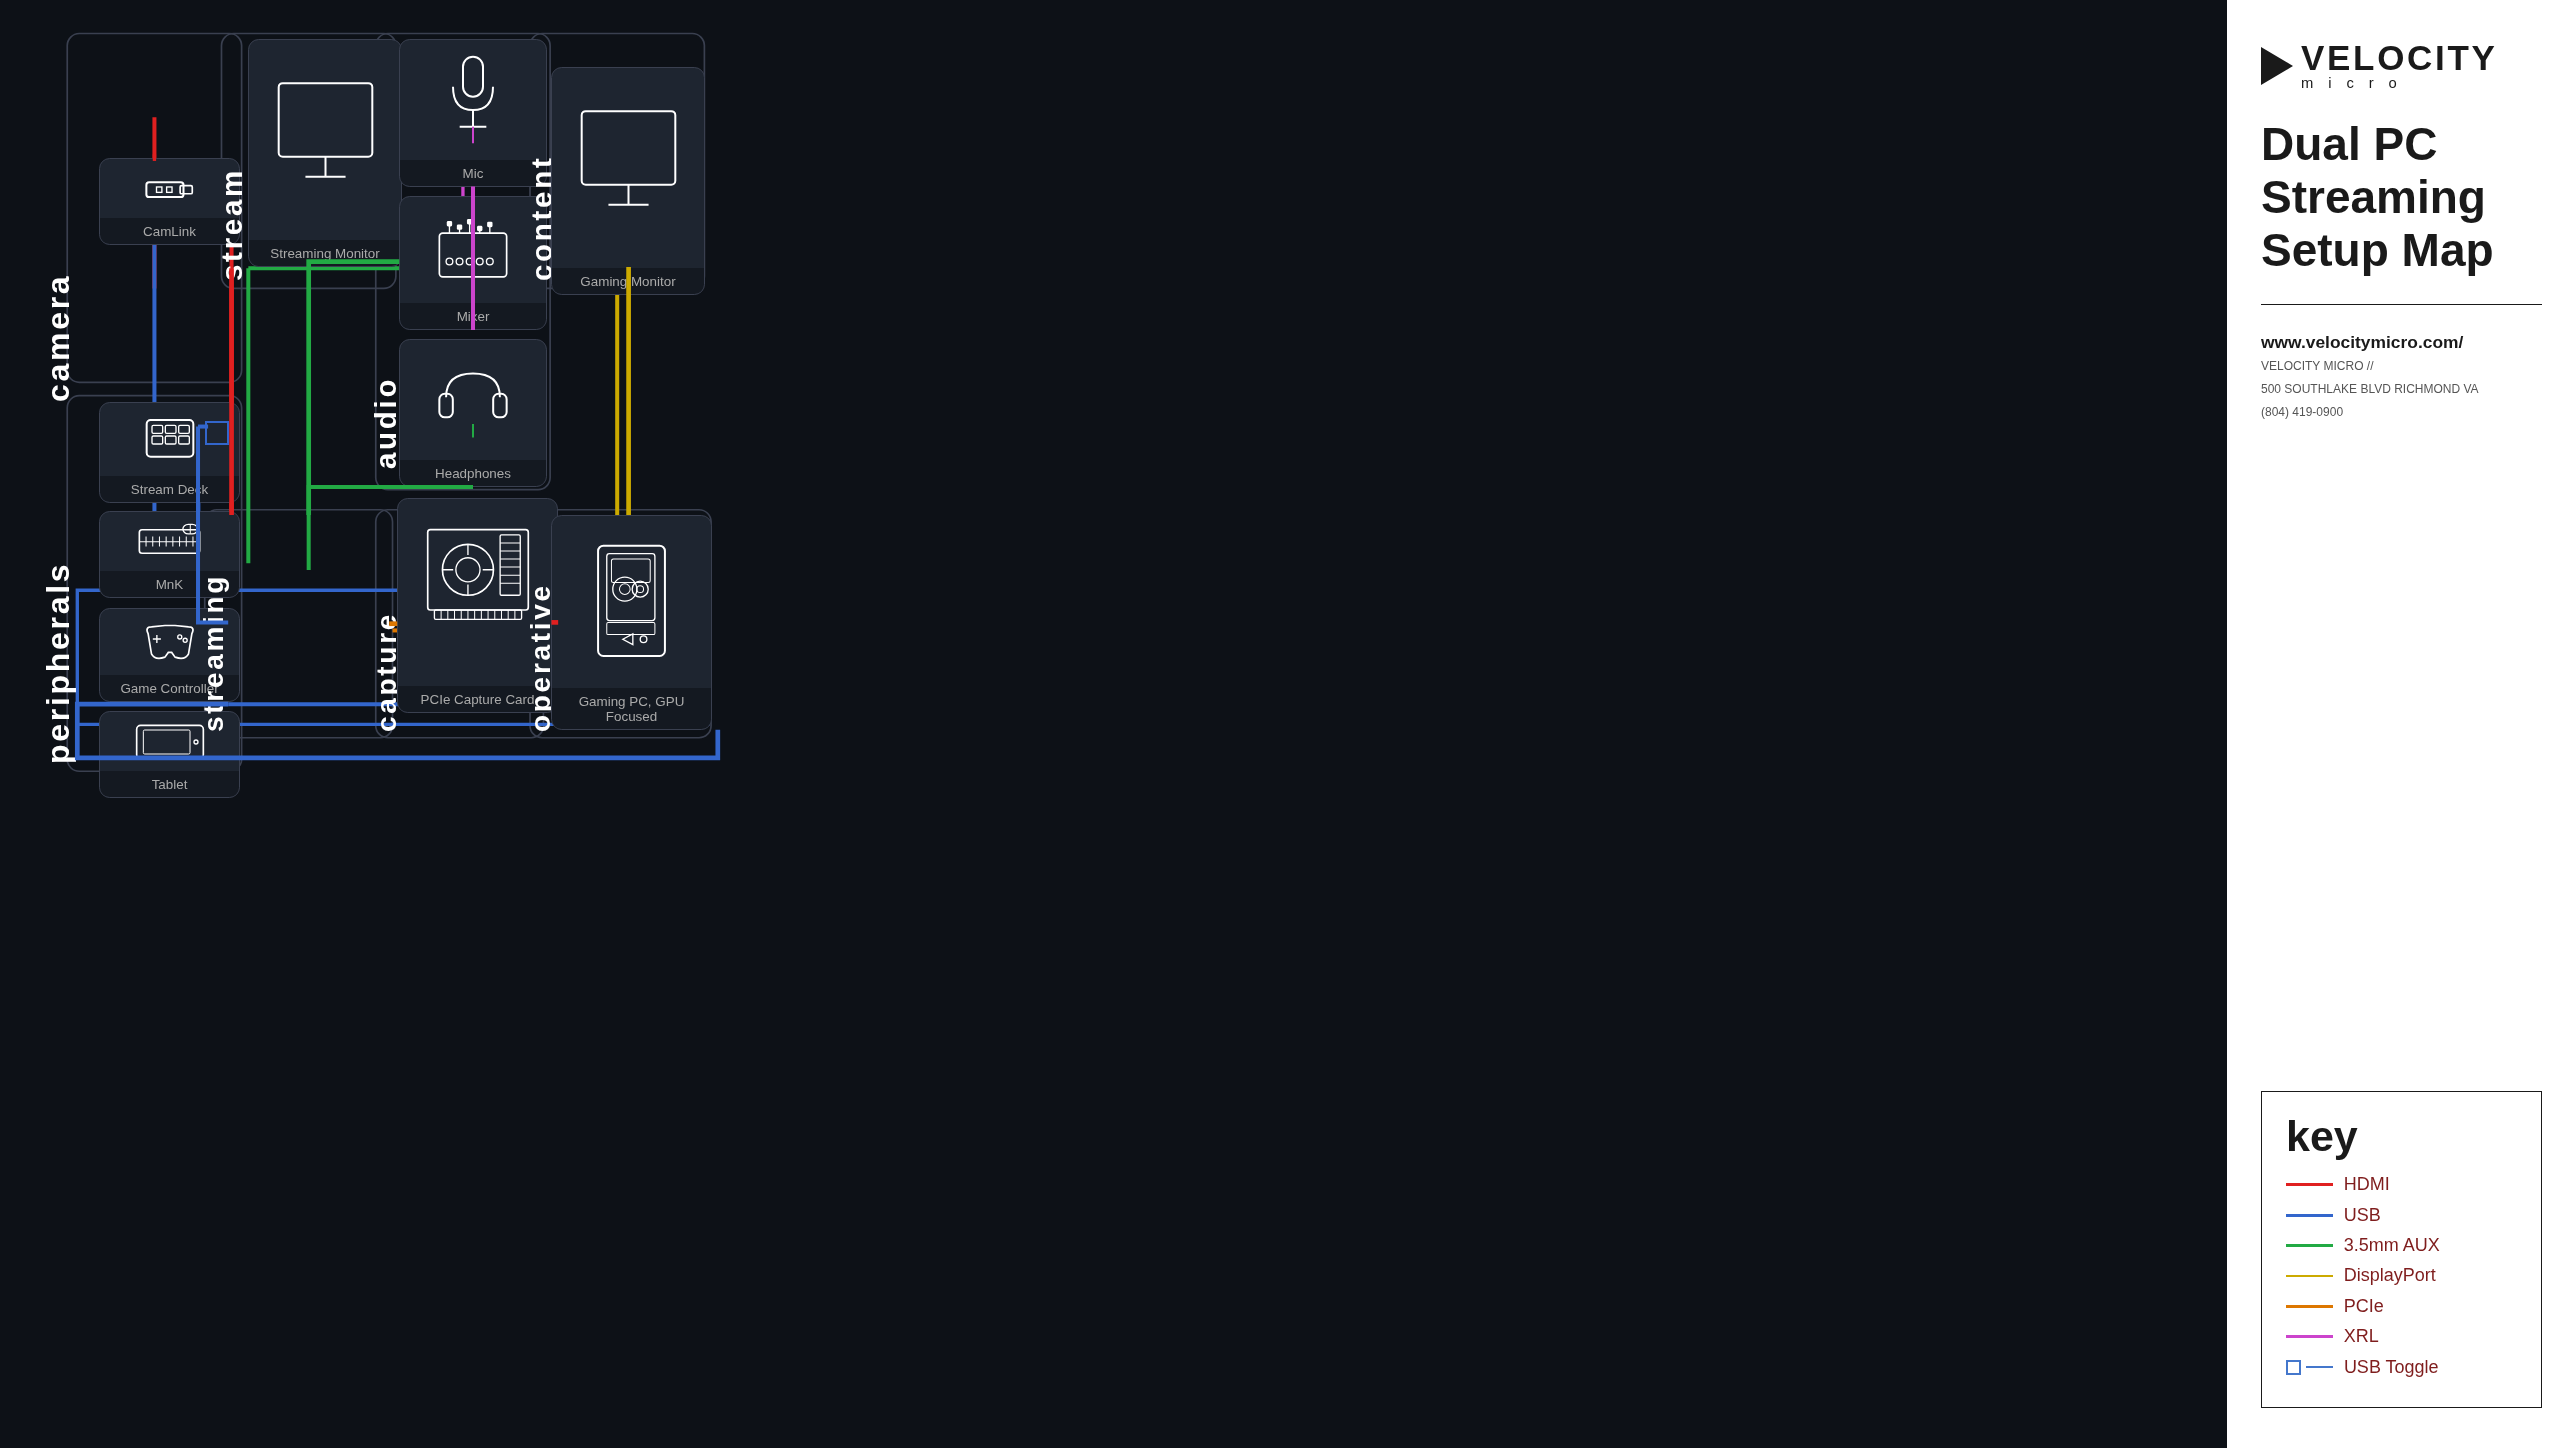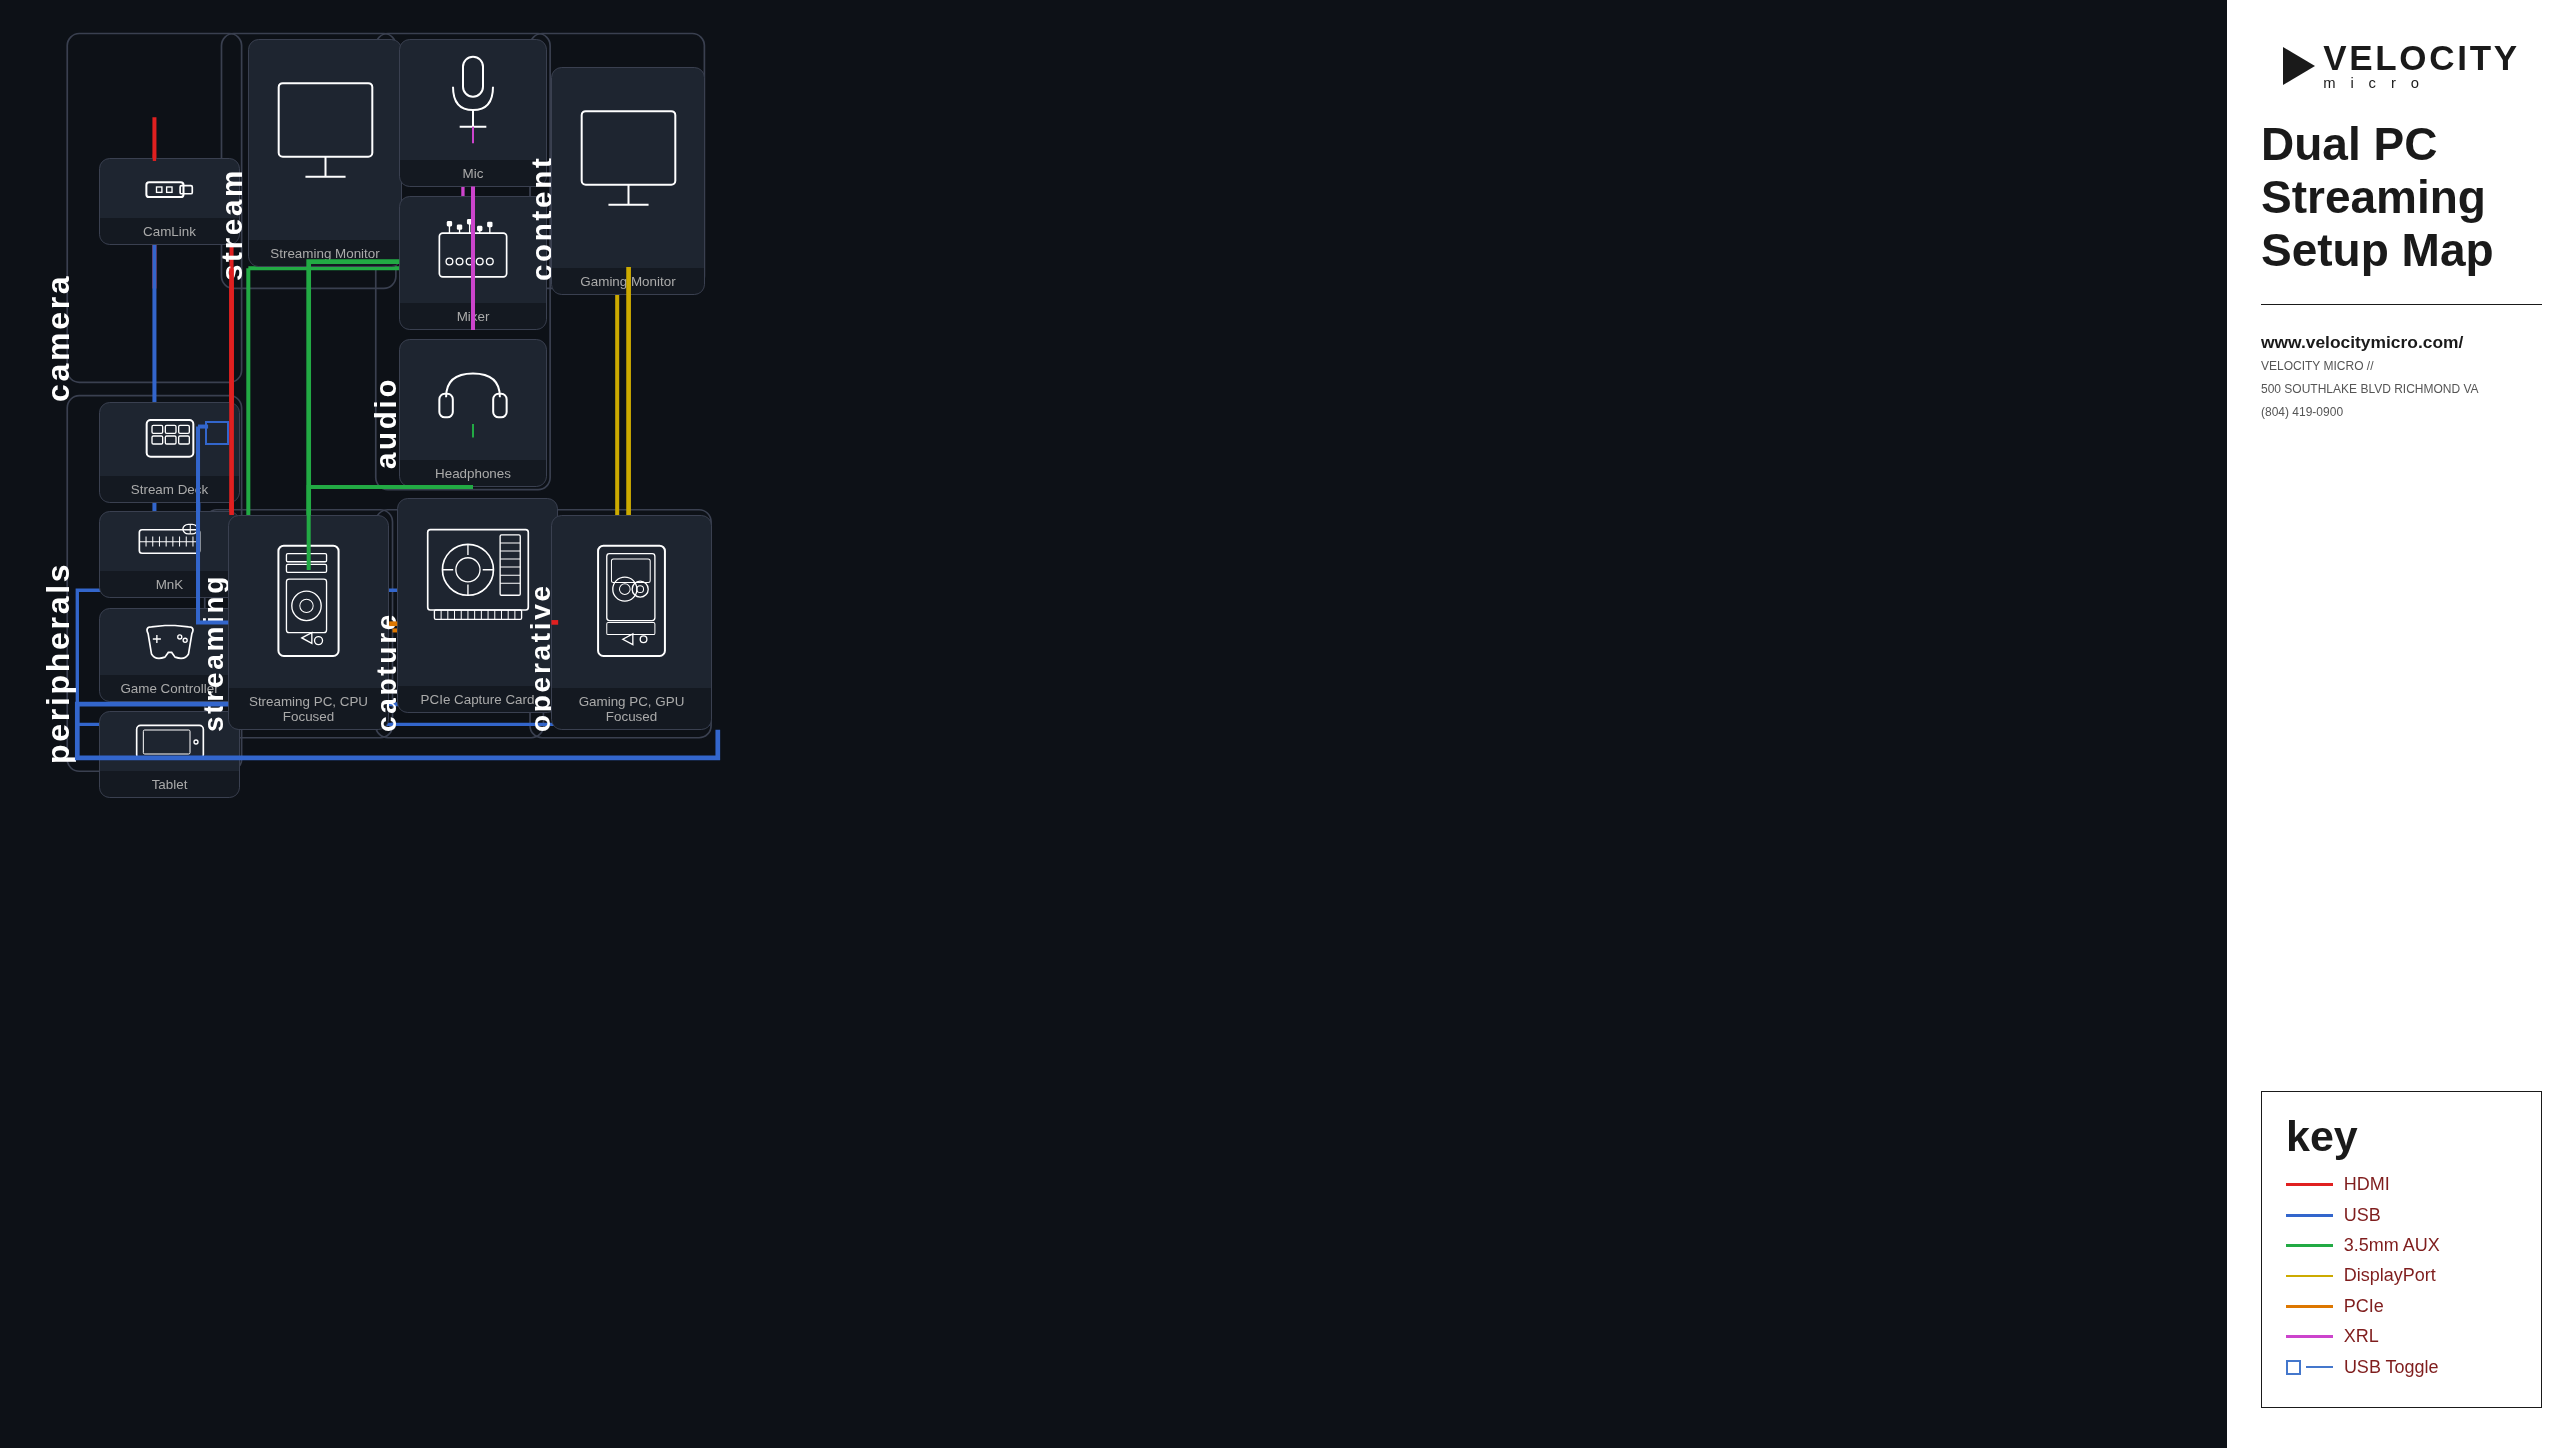--- a/index.html
+++ b/index.html
@@ -26,21 +26,20 @@
       display: flex;
       flex-direction: column;
       padding: 40px 34px;
       gap: 27px;
     }
 
     .logo-area {
       display: flex;
       align-items: center;
       gap: 8px;
-      justify-content: center;
     }
 
     .logo-arrow {
       width: 0;
       height: 0;
       border-top: 19px solid transparent;
       border-bottom: 19px solid transparent;
       border-left: 32px solid #1a1a1a;
     }
 
@@ -405,41 +404,20 @@
         <line x1="50" y1="155" x2="110" y2="155" stroke="#fff" stroke-width="3"></line>
       </svg>
     </div>
     <div class="card-label">Gaming Monitor</div>
   </div>
 
   <div style="position: absolute; left: 205px; top: 421px; width: 24px; height: 24px; border: 2.7px solid #3366cc; background: transparent;"></div>
 
   <div class="section-label" style="left: 198px; top: 517px; height: 215px; font-size: 28px;">streaming</div>
 
-  <div class="card card-dark" style="left: 228px; top: 515px; width: 161px; height: 215px;">
-    <div class="card-icon">
-      <svg width="87" height="127" viewBox="0 0 130 190">
-
-        <rect x="20" y="10" width="90" height="165" rx="8" fill="none" stroke="#fff" stroke-width="3"></rect>
-
-        <rect x="32" y="22" width="60" height="12" rx="2" fill="none" stroke="#fff" stroke-width="2"></rect>
-        <rect x="32" y="38" width="60" height="12" rx="2" fill="none" stroke="#fff" stroke-width="2"></rect>
-
-        <rect x="32" y="60" width="60" height="80" rx="4" fill="none" stroke="#fff" stroke-width="2"></rect>
-
-        <circle cx="62" cy="100" r="22" fill="none" stroke="#fff" stroke-width="2"></circle>
-        <circle cx="62" cy="100" r="10" fill="none" stroke="#fff" stroke-width="1.5"></circle>
-
-        <circle cx="80" cy="152" r="6" fill="none" stroke="#fff" stroke-width="2"></circle>
-
-        <polygon points="55,148 70,140 70,156" fill="none" stroke="#fff" stroke-width="2"></polygon>
-      </svg>
-    </div>
-    <div class="card-label">Streaming PC, CPU Focused</div>
-  </div>
 
   <div class="section-label" style="left: 371px; top: 517px; height: 215px; font-size: 28px;">capture</div>
 
   <div class="card card-dark" style="left: 397px; top: 498px; width: 161px; height: 215px; gap: 32px;">
     <div class="card-icon">
       <svg width="114" height="121" viewBox="0 0 170 180">
 
         <rect x="10" y="20" width="150" height="120" rx="4" fill="none" stroke="#fff" stroke-width="2.5"></rect>
 
         <circle cx="70" cy="80" r="38" fill="none" stroke="#fff" stroke-width="2.5"></circle>

